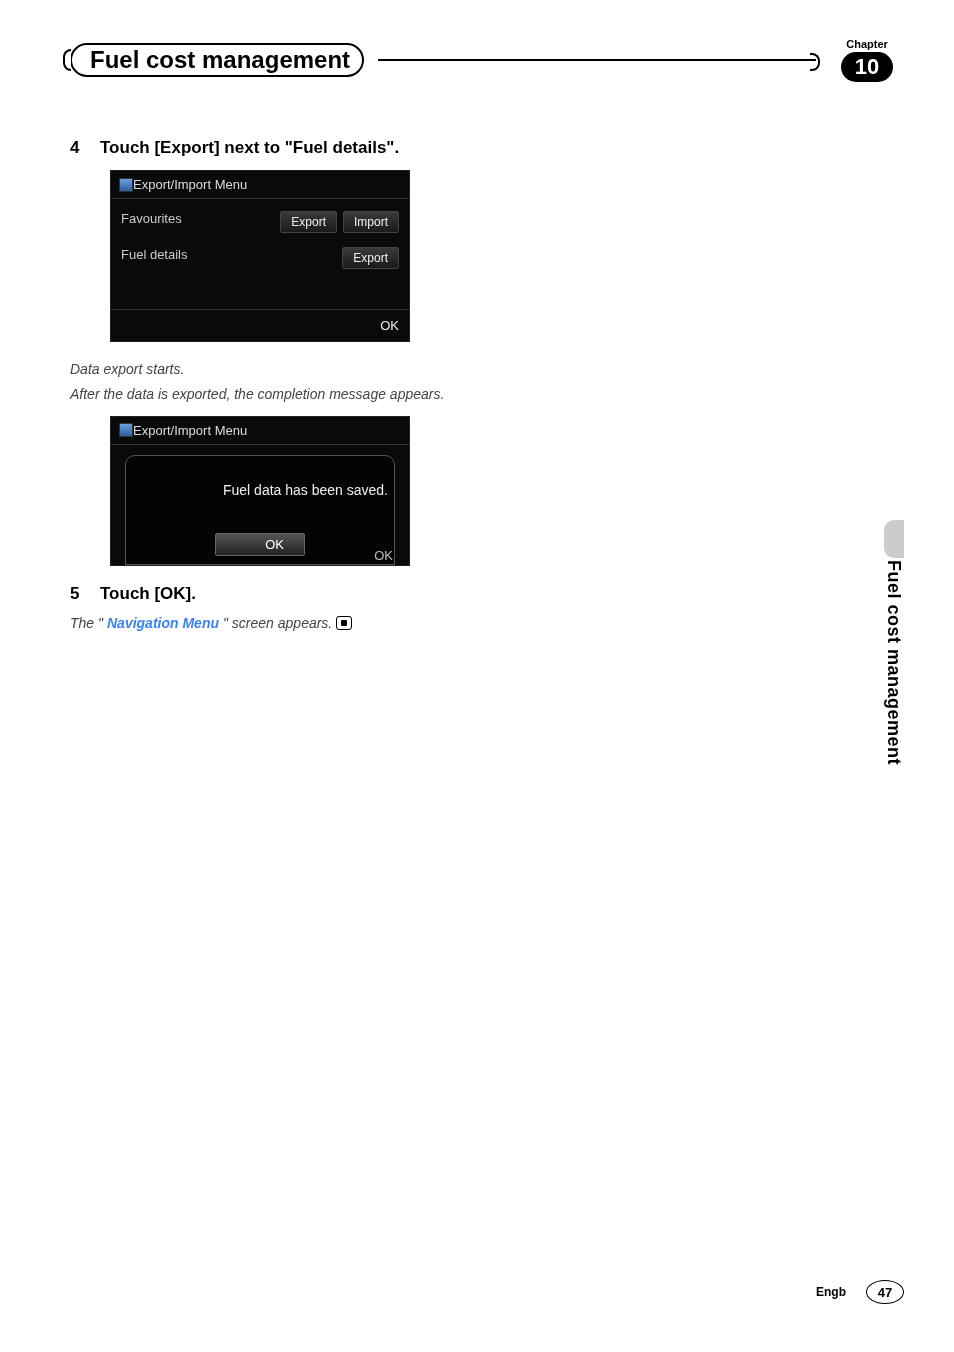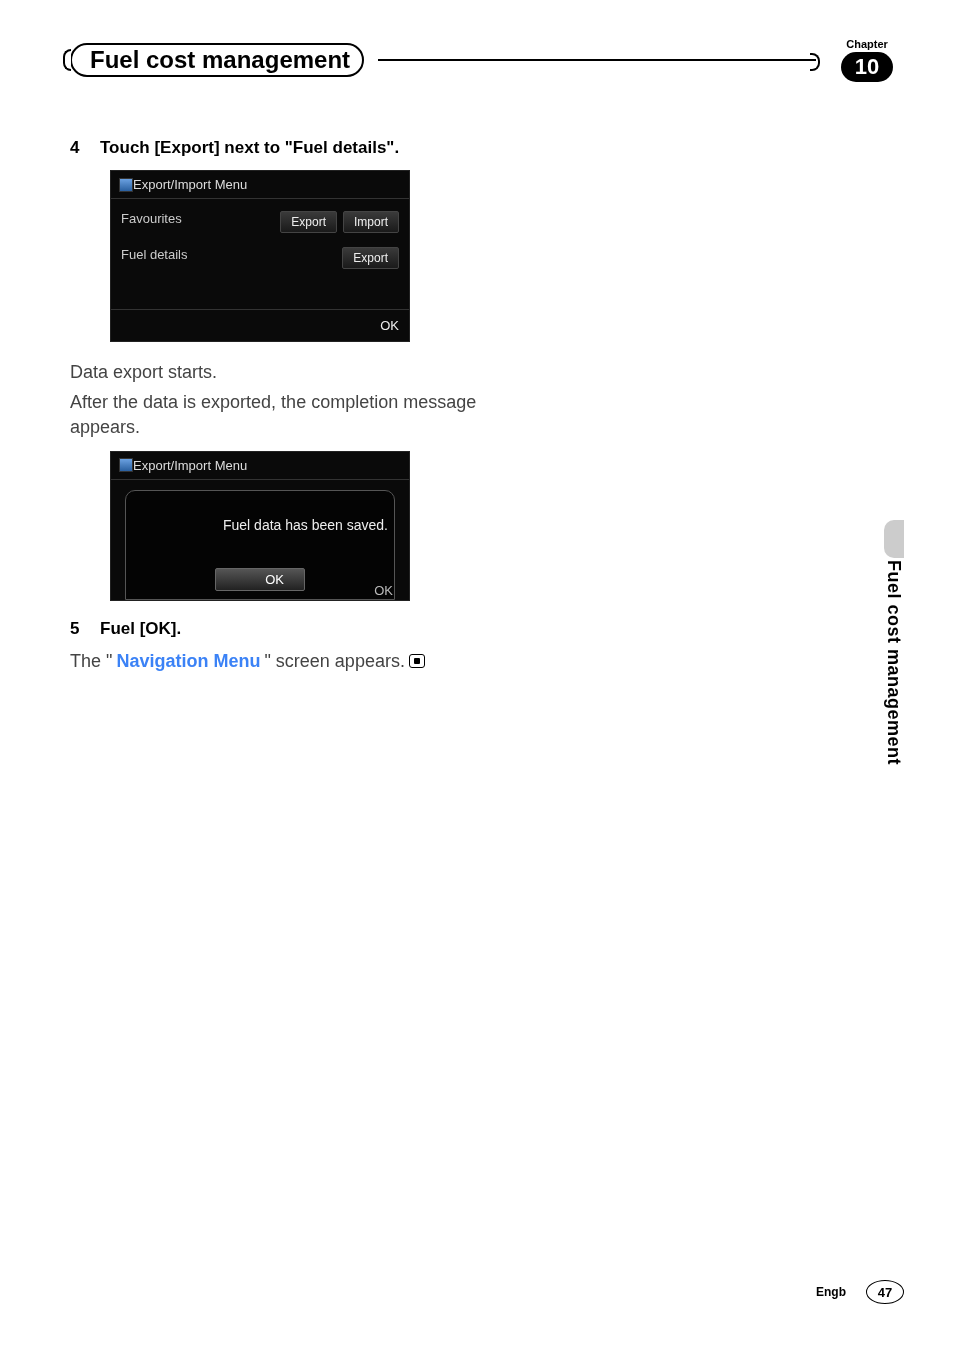--- a/index.html
+++ b/index.html
@@ -89,25 +89,26 @@
     }
     .step {
       display: flex;
       gap: 18px;
       font-size: 17px;
       font-weight: bold;
       margin-bottom: 10px;
     }
     .step-num { min-width: 12px; }
     .para {
-      font-size: 18px;
+      font-size: 14px;
       font-weight: 400;
       color: #444;
       line-height: 1.35;
       margin-bottom: 6px;
+      font-style: italic;
     }
     .para .b { font-weight: bold; color:#3b82f6;text-align:center;}
     .screenshot {
       width: 300px;
       background: #0a0a0a;
       color: #ddd;
       font-size: 13px;
       margin: 12px 0 18px 40px;
       border: 1px solid #222;
     }
@@ -310,21 +311,21 @@
       </div>
       <div class="dlg-inner">
         <div class="dlg-msg">Fuel data has been saved.</div>
         <div class="dlg-ok">OK</div>
       </div>
       <span class="dlg-bg-ok">OK</span>
     </div>
 
     <div class="step">
       <span class="step-num">5</span>
-      <span>Fuel [OK].</span>
+      <span>Touch [OK].</span>
     </div>
 
     <div class="para endline">
       <span>The "</span>
       <span class="b">Navigation Menu</span>
       <span>" screen appears.</span>
       <span class="end-icon"></span>
     </div>
 
   </div>

